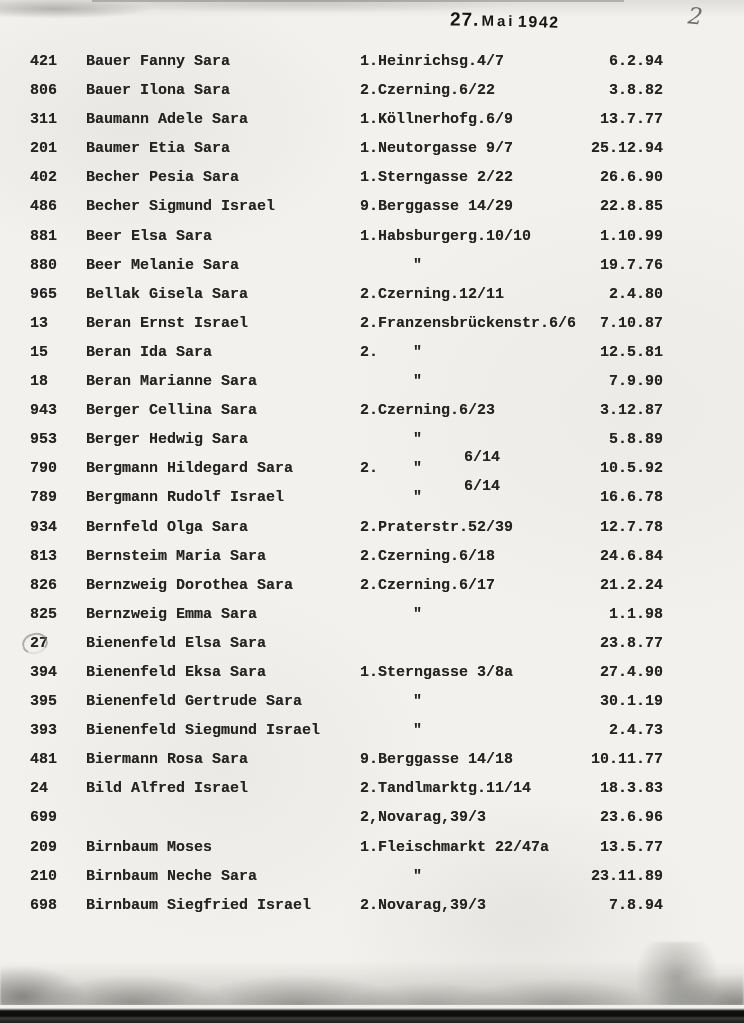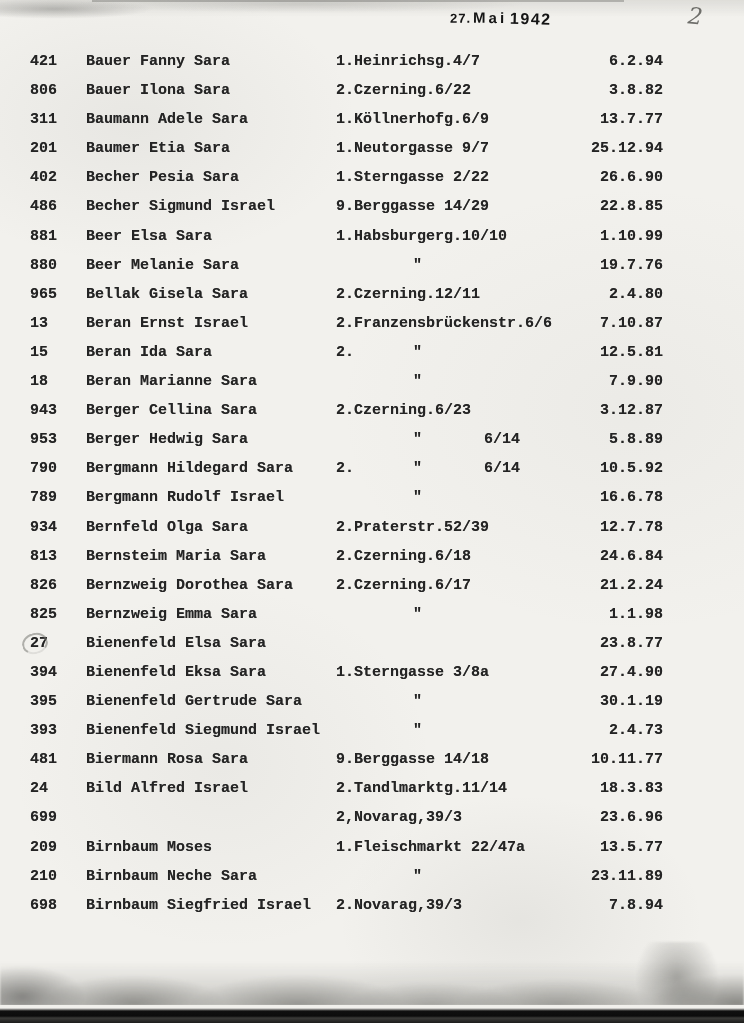--- a/index.html
+++ b/index.html
@@ -54,38 +54,38 @@
     border:2px solid rgba(120,120,116,0.55);border-radius:50%;
     border-bottom-color:rgba(120,120,116,0.15);
     transform:rotate(-14deg);pointer-events:none;
   }
   
   .stamp{
     position:absolute;left:450px;top:9px;color:#151515;
     font-family:"Liberation Sans","DejaVu Sans",sans-serif;
     transform:rotate(0.4deg);white-space:nowrap;
   }
-  .stamp .day{font-size:13px;font-weight:bold;letter-spacing:1px;}
+  .stamp .day{font-size:19px;font-weight:bold;letter-spacing:1px;}
   .stamp .month{font-size:15px;font-weight:600;letter-spacing:3px;margin-left:2px;text-align:center;}
   .stamp .year{font-size:16px;font-weight:bold;letter-spacing:1.5px;margin-left:3px;display:inline-block;transform:translateY(1px) rotate(1.2deg);}
   
   .page-num{
     position:absolute;left:688px;top:3px;color:#6e6e6a;
     font-family:"DejaVu Serif","Liberation Serif",serif;
     font-style:italic;font-size:23px;transform:rotate(6deg);
   }
   
   .rows{position:absolute;top:47px;left:0;width:744px;}
   .row{position:relative;height:29.1px;line-height:29.1px;font-size:15px;color:#242424;}
   .row span{position:absolute;white-space:pre;font-weight:600;text-shadow:0 0 0.6px rgba(30,30,30,0.55);}
   .c-num {left:30px;}
   .c-name{left:86px;}
-  .c-addr{left:336px;}
+  .c-addr{left:360px;}
   .c-ditto{left:413px;}
-  .c-addr2{left:484px;}
+  .c-addr2{left:464px;margin-top:18px;}
   .c-dob {right:81px;text-align:center;}
 </style>
 </head>
 <body>
 
 <div class="paper-texture"></div>
 <div class="top-smudge"></div>
 <div class="top-edge-line"></div>
 
 <div class="stamp">

